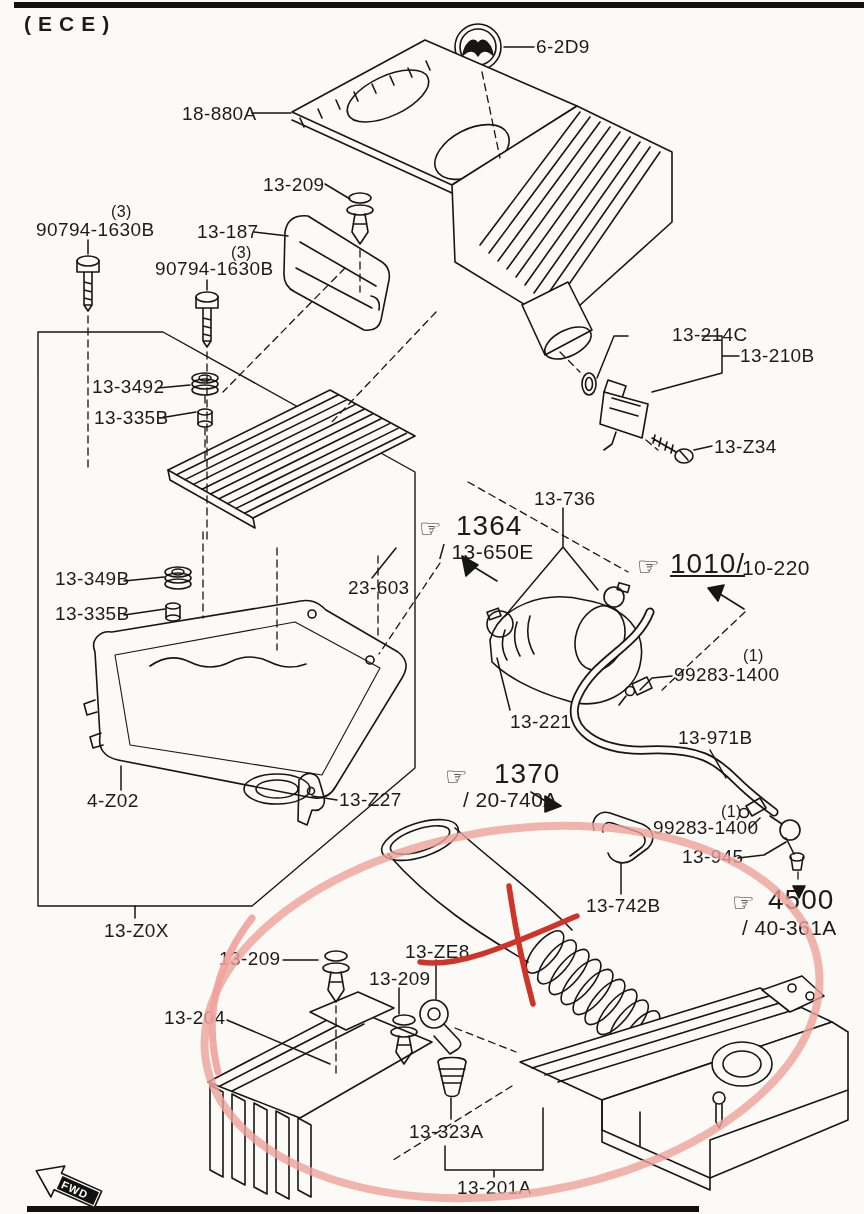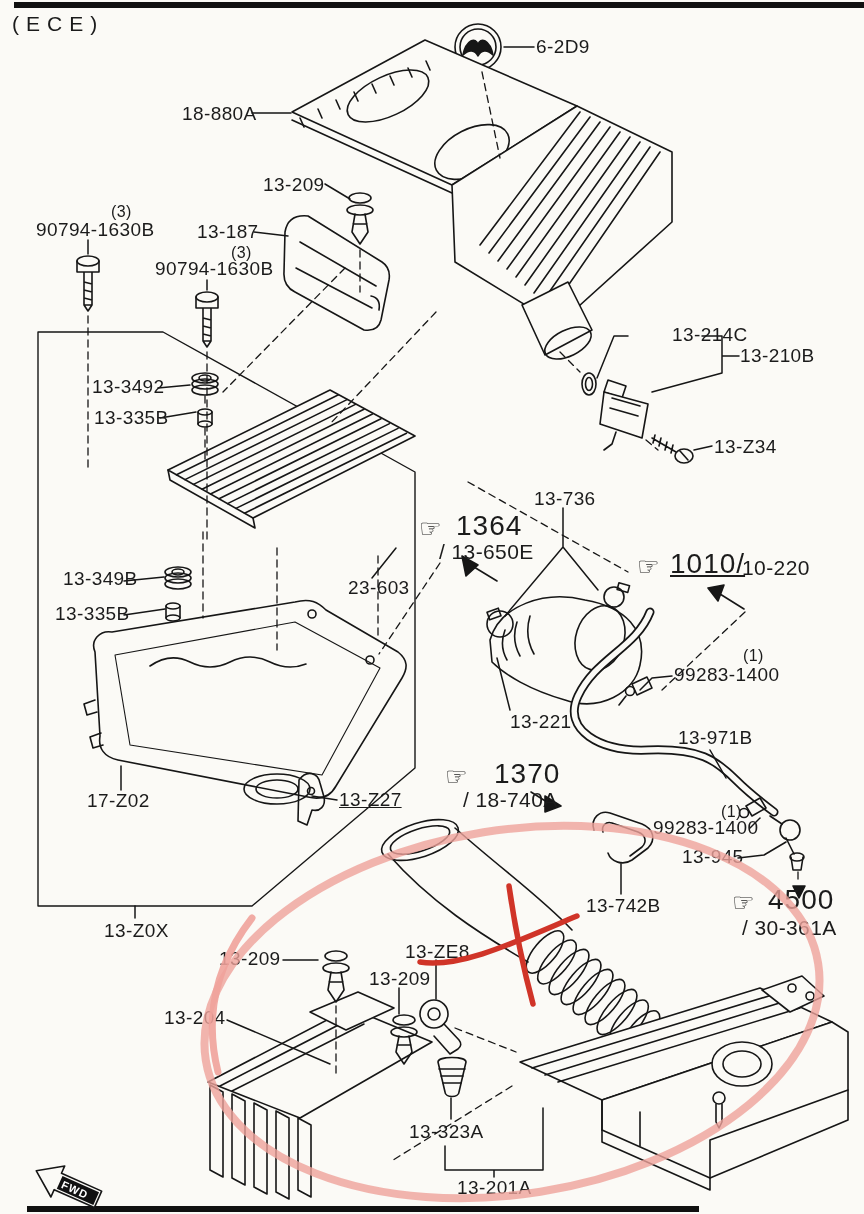--- a/index.html
+++ b/index.html
@@ -293,21 +293,21 @@
       </g>
 
       <g transform="translate(42,1158) rotate(24)">
         <path d="M0,14 L24,-2 L24,6 L68,6 L68,24 L24,24 L24,32 Z" fill="#fbfaf6"></path>
         <rect x="26" y="8" width="40" height="14" fill="#111" stroke="none"></rect>
         <text x="29" y="19.5" fill="#ffffff" stroke="none" style="font-family:'Liberation Sans',sans-serif;font-size:11px;font-weight:bold;letter-spacing:1px;">FWD</text>
       </g>
     </g>
   </svg>
 
-  <div class="lbl ece" style="left:12px;top:12px;">(ECE)</div>
+  <div class="lbl ece" style="left:24px;top:12px;font-weight:bold;">(ECE)</div>
   <div class="lbl" style="left:536px;top:36px;">6-2D9</div>
   <div class="lbl" style="left:182px;top:103px;">18-880A</div>
   <div class="lbl" style="left:263px;top:174px;">13-209</div>
   <div class="lbl sm" style="left:111px;top:203px;">(3)</div>
   <div class="lbl" style="left:36px;top:219px;">90794-1630B</div>
   <div class="lbl" style="left:197px;top:221px;">13-187</div>
   <div class="lbl sm" style="left:231px;top:244px;">(3)</div>
   <div class="lbl" style="left:155px;top:258px;">90794-1630B</div>
   <div class="lbl" style="left:92px;top:376px;">13-3492</div>
   <div class="lbl" style="left:94px;top:407px;">13-335B</div>
@@ -317,42 +317,42 @@
   <div class="lbl" style="left:534px;top:488px;text-align:center;">13-736</div>
 
   <span class="lbl hand" style="left:419px;top:516px;">☞</span>
   <div class="lbl ref" style="left:456px;top:510px;">1364</div>
   <div class="lbl refsec" style="left:439px;top:540px;">/ 13-650E</div>
 
   <span class="lbl hand" style="left:637px;top:554px;">☞</span>
   <div class="lbl ref" style="left:670px;top:548px;text-decoration:underline;">1010/</div>
   <div class="lbl refsec" style="left:742px;top:556px;">10-220</div>
 
-  <div class="lbl" style="left:55px;top:568px;margin-left:8px;">13-349B</div>
+  <div class="lbl" style="left:55px;top:568px;">13-349B</div>
   <div class="lbl" style="left:55px;top:603px;">13-335B</div>
   <div class="lbl" style="left:348px;top:577px;">23-603</div>
   <div class="lbl sm" style="left:743px;top:647px;">(1)</div>
   <div class="lbl" style="left:674px;top:664px;">99283-1400</div>
   <div class="lbl" style="left:510px;top:711px;">13-221</div>
   <div class="lbl" style="left:678px;top:727px;">13-971B</div>
 
   <span class="lbl hand" style="left:445px;top:764px;">☞</span>
   <div class="lbl ref" style="left:494px;top:758px;">1370</div>
-  <div class="lbl refsec" style="left:463px;top:788px;">/ 18-740A</div>
+  <div class="lbl refsec" style="left:463px;top:788px;">/ 20-740A</div>
 
   <div class="lbl sm" style="left:721px;top:803px;">(1)</div>
   <div class="lbl" style="left:653px;top:817px;">99283-1400</div>
   <div class="lbl" style="left:682px;top:846px;">13-945</div>
-  <div class="lbl" style="left:87px;top:790px;">17-Z02</div>
-  <div class="lbl" style="left:339px;top:789px;text-decoration:underline;">13-Z27</div>
+  <div class="lbl" style="left:87px;top:790px;">4-Z02</div>
+  <div class="lbl" style="left:339px;top:789px;">13-Z27</div>
   <div class="lbl" style="left:586px;top:895px;">13-742B</div>
 
   <span class="lbl hand" style="left:732px;top:890px;">☞</span>
   <div class="lbl ref" style="left:768px;top:884px;">4500</div>
-  <div class="lbl refsec" style="left:742px;top:916px;">/ 30-361A</div>
+  <div class="lbl refsec" style="left:742px;top:916px;">/ 40-361A</div>
 
   <div class="lbl" style="left:104px;top:920px;">13-Z0X</div>
   <div class="lbl" style="left:219px;top:948px;">13-209</div>
   <div class="lbl" style="left:405px;top:941px;">13-ZE8</div>
   <div class="lbl" style="left:369px;top:968px;">13-209</div>
   <div class="lbl" style="left:164px;top:1007px;">13-204</div>
   <div class="lbl" style="left:409px;top:1121px;">13-323A</div>
   <div class="lbl" style="left:457px;top:1177px;">13-201A</div>
 
   <svg class="overlay" width="864" height="1214" viewBox="0 0 864 1214">

